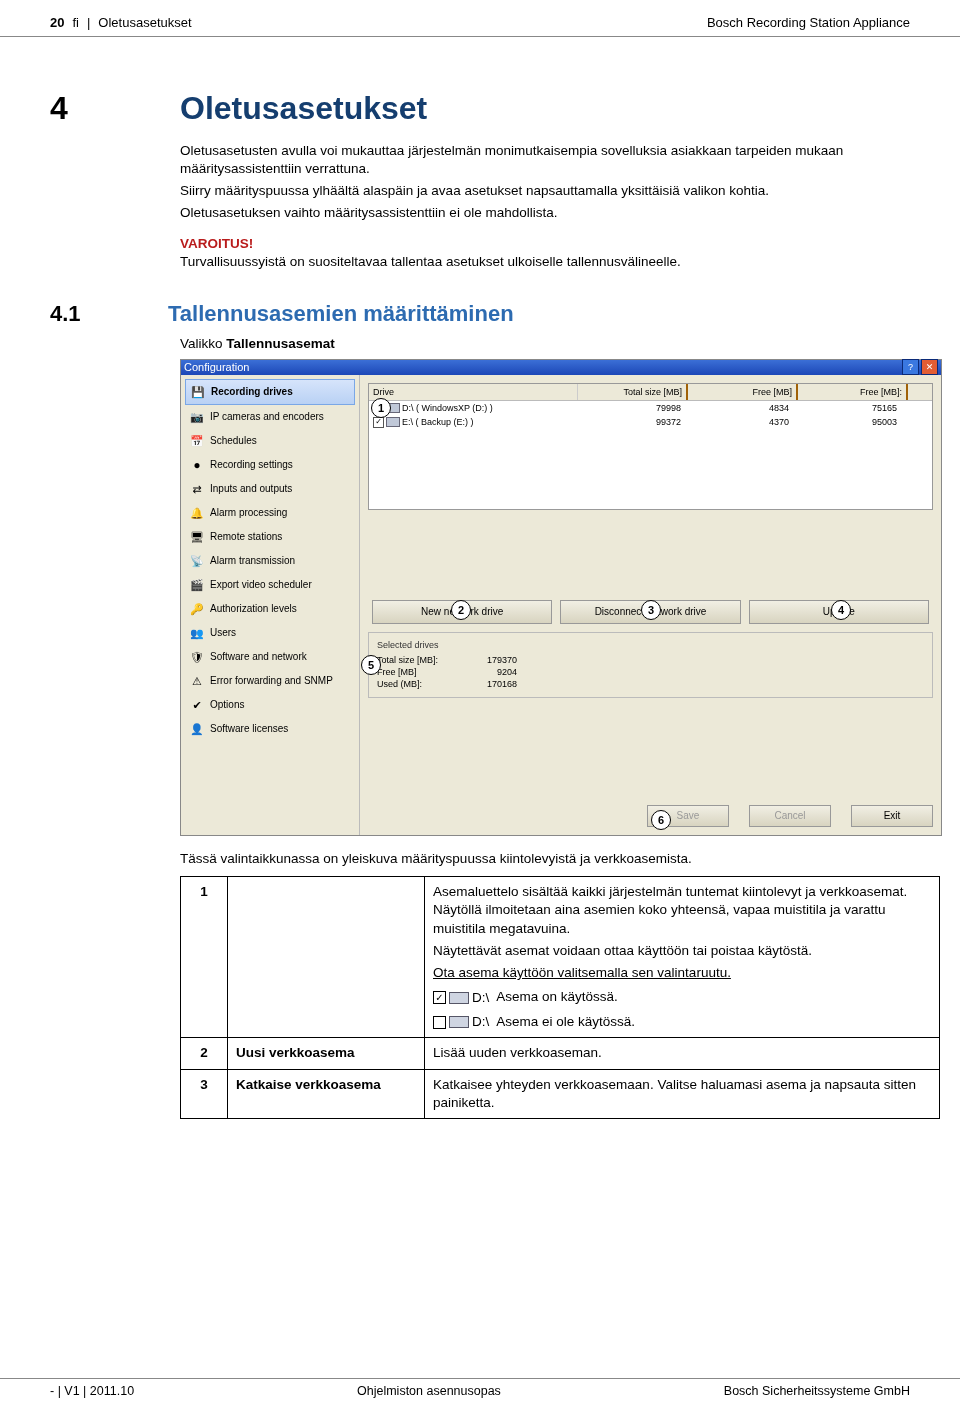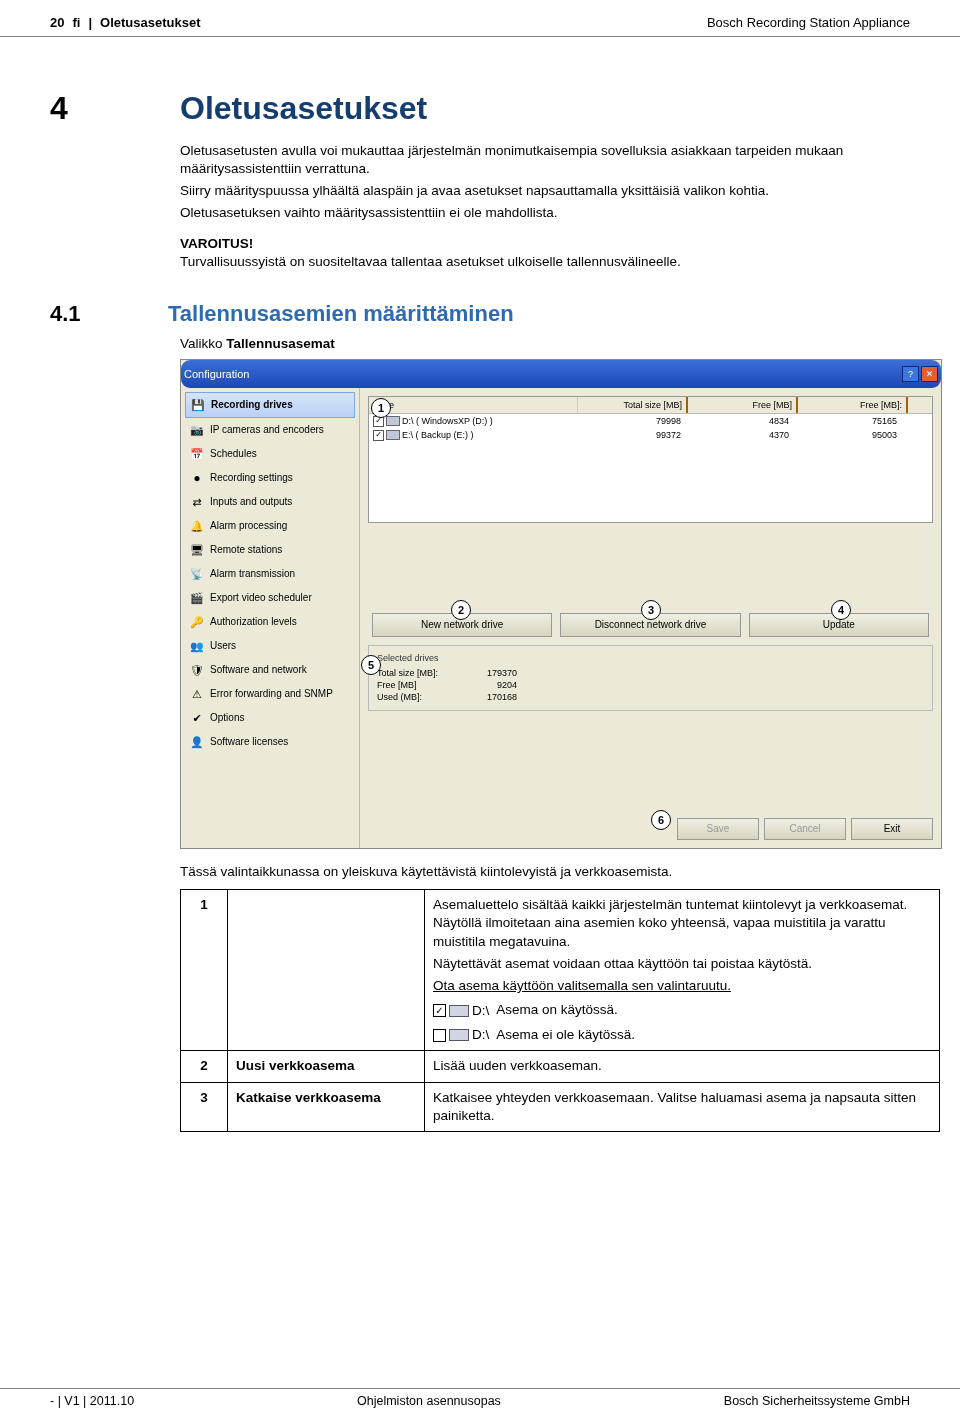--- a/index.html
+++ b/index.html
@@ -1,31 +1,31 @@
 <!DOCTYPE html>
 <html><head>
 <meta charset="utf-8">
 <style>
   body { margin:0; font-family: Arial, Helvetica, sans-serif; background:#fff; color:#000; font-size:13.5px; line-height:1.35; }
   .page { width:960px; min-height:1414px; margin:0 auto; position:relative; box-sizing:border-box; padding:0; }
   .header { display:flex; justify-content:space-between; padding:14px 50px 4px 50px; font-size:13px; border-bottom:1px solid #888; }
-  .header-left { display:flex; gap:8px;font-weight:bold; }
+  .header-left { display:flex; gap:8px; }
   .content { padding:20px 50px 0 50px; }
   .sec4 { display:flex; align-items:flex-start; gap:40px; margin-top:30px; }
   .sec-num { font-size:32px; font-weight:bold; width:90px; }
   .sec-title { font-size:32px; font-weight:bold; color:#153e6f; }
   .indented { margin-left:130px; margin-top:12px; }
-  .varoitus { font-weight:bold; color:#000000; margin-top:12px; }
+  .varoitus { font-weight:bold; color:#b91c1c; margin-top:12px; }
   .sec41 { display:flex; align-items:baseline; gap:28px; margin-top:28px; }
   .sec-num2 { font-size:22px; font-weight:bold; width:90px; }
   .sec-title2 { font-size:22px; font-weight:bold; color:#2d6bb1; }
   .valikko { margin-left:130px; margin-top:6px; }
   .valikko b { font-weight:bold; }
   .screenshot { margin-left:130px; margin-top:6px; width:760px; border:1px solid #888; background:#ece9d8; font-family:Tahoma,Arial,sans-serif; font-size:10px; }
-  .titlebar { height:28px; background:linear-gradient(#3b6fd6,#1c47b7); display:flex; align-items:center; justify-content:space-between; padding:0 3px; color:#fff; font-size:11px;border-radius:9px; }
+  .titlebar { height:15px; background:linear-gradient(#3b6fd6,#1c47b7); display:flex; align-items:center; justify-content:space-between; padding:0 3px; color:#fff; font-size:11px; }
   .titlebar-buttons { display:flex; gap:2px; }
   .titlebar-btn { width:15px; height:14px; font-size:9px; display:flex; align-items:center; justify-content:center; border:1px solid #0a2a78; }
   .tb-help { background:#3a78e0; color:#fff; }
   .tb-close { background:#e25d33; color:#fff; }
   .ss-body { display:flex; height:460px; }
   .ss-sidebar { width:170px; background:#ece9d8; padding:4px; border-right:1px solid #bbb; }
   .side-item { display:flex; align-items:center; gap:5px; height:24px; padding:0 4px; font-size:10px; cursor:default; }
   .side-sel { background:linear-gradient(#d6e4fb,#b9d1f4); border:1px solid #7aa7e6; font-weight:bold; }
   .side-icon { width:16px; height:16px; display:flex; align-items:center; justify-content:center; font-size:11px; }
   .ss-main { flex:1; background:#ece9d8; position:relative; padding:8px; }
@@ -38,33 +38,33 @@
   .dr-cx { width:100px; padding:1px 4px; text-align:right; }
   .chk { width:9px; height:9px; border:1px solid #555; display:inline-flex; align-items:center; justify-content:center; font-size:8px; line-height:8px; }
   .drv-ic { width:12px; height:8px; background:#c0c8d8; border:1px solid #667; display:inline-block; }
   .btn-row { display:flex; gap:0; margin-top:90px; }
   .btn3 { flex:1; height:22px; background:linear-gradient(#f1efe4,#d8d4c0); border:1px solid #999; display:flex; align-items:center; justify-content:center; font-size:10px; margin:0 4px;}
   .sel-panel { margin-top:8px; background:#ece9d8; border:1px solid #bbb; padding:6px 8px; font-size:9px;}
   .sel-panel .hdr { font-size:9px; color:#333; margin-bottom:3px;}
   .sel-row { display:flex; }
   .sel-l { width:80px; }
   .sel-v { width:60px; text-align:right;}
-  .bottom-row { position:absolute; bottom:8px; right:8px; display:flex; gap:5px;}
+  .bottom-row { position:absolute; bottom:8px; right:8px; display:flex; gap:20px;}
   .bbt { width:80px; height:20px; background:linear-gradient(#f1efe4,#d8d4c0); border:1px solid #999; display:flex; align-items:center; justify-content:center; font-size:10px;}
   .bbt.dis { color:#999; }
   .circ { position:absolute; width:18px; height:18px; border:1px solid #000; border-radius:50%; background:#fff; display:flex; align-items:center; justify-content:center; font-size:11px; font-weight:bold;}
   .caption { margin-left:130px; margin-top:14px; }
   table.info { margin-left:130px; margin-top:8px; border-collapse:collapse; width:760px; }
   table.info td { border:1px solid #000; padding:6px 8px; vertical-align:top; font-size:13.5px; }
   table.info td:first-child { width:30px; text-align:center; font-weight:bold; }
   table.info td:nth-child(2) { width:180px; font-weight:bold; }
   .inline-icon { display:inline-flex; align-items:center; gap:3px; vertical-align:middle; margin-right:4px;}
   .inline-chk { width:11px; height:11px; border:1.2px solid #000; display:inline-flex; align-items:center; justify-content:center; font-size:10px; line-height:10px;}
   .inline-drv { width:18px; height:10px; background:#cfd5e2; border:1px solid #556; display:inline-block;}
-  .footer { position:absolute; bottom:4px; left:0; right:0; padding:4px 50px 0 50px; border-top:1px solid #888; display:flex; justify-content:space-between; font-size:12.5px;}
+  .footer { position:absolute; bottom:14px; left:0; right:0; padding:4px 50px 0 50px; border-top:1px solid #888; display:flex; justify-content:space-between; font-size:12.5px;}
 </style>
 </head>
 <body>
 
 <div class="page">
 
   <div class="header">
     <div class="header-left">
       <b>20</b>
       <span>fi</span>
@@ -228,21 +228,21 @@
       </div>
 
       <div class="circ" style="left:190px; top:38px;">1</div>
       <div class="circ" style="left:270px; top:240px;">2</div>
       <div class="circ" style="left:460px; top:240px;">3</div>
       <div class="circ" style="left:650px; top:240px;">4</div>
       <div class="circ" style="left:180px; top:295px;">5</div>
       <div class="circ" style="left:470px; top:450px;">6</div>
     </div>
 
-    <div class="caption">Tässä valintaikkunassa on yleiskuva käytettävistä kiintolevyistä ja verkkoasemista.</div>
+    <div class="caption">Tässä valintaikkunassa on yleiskuva määrityspuussa kiintolevyistä ja verkkoasemista.</div>
 
     <table class="info">
       <tbody>
           <tr>
         <td>1</td>
         <td></td>
         <td>
           <div>Asemaluettelo sisältää kaikki järjestelmän tuntemat kiintolevyt ja verkkoasemat. Näytöllä ilmoitetaan aina asemien koko yhteensä, vapaa muistitila ja varattu muistitila megatavuina.</div>
           <div style="margin-top:4px;">Näytettävät asemat voidaan ottaa käyttöön tai poistaa käytöstä.</div>
           <div style="margin-top:4px;text-decoration:underline;">Ota asema käyttöön valitsemalla sen valintaruutu.</div>

